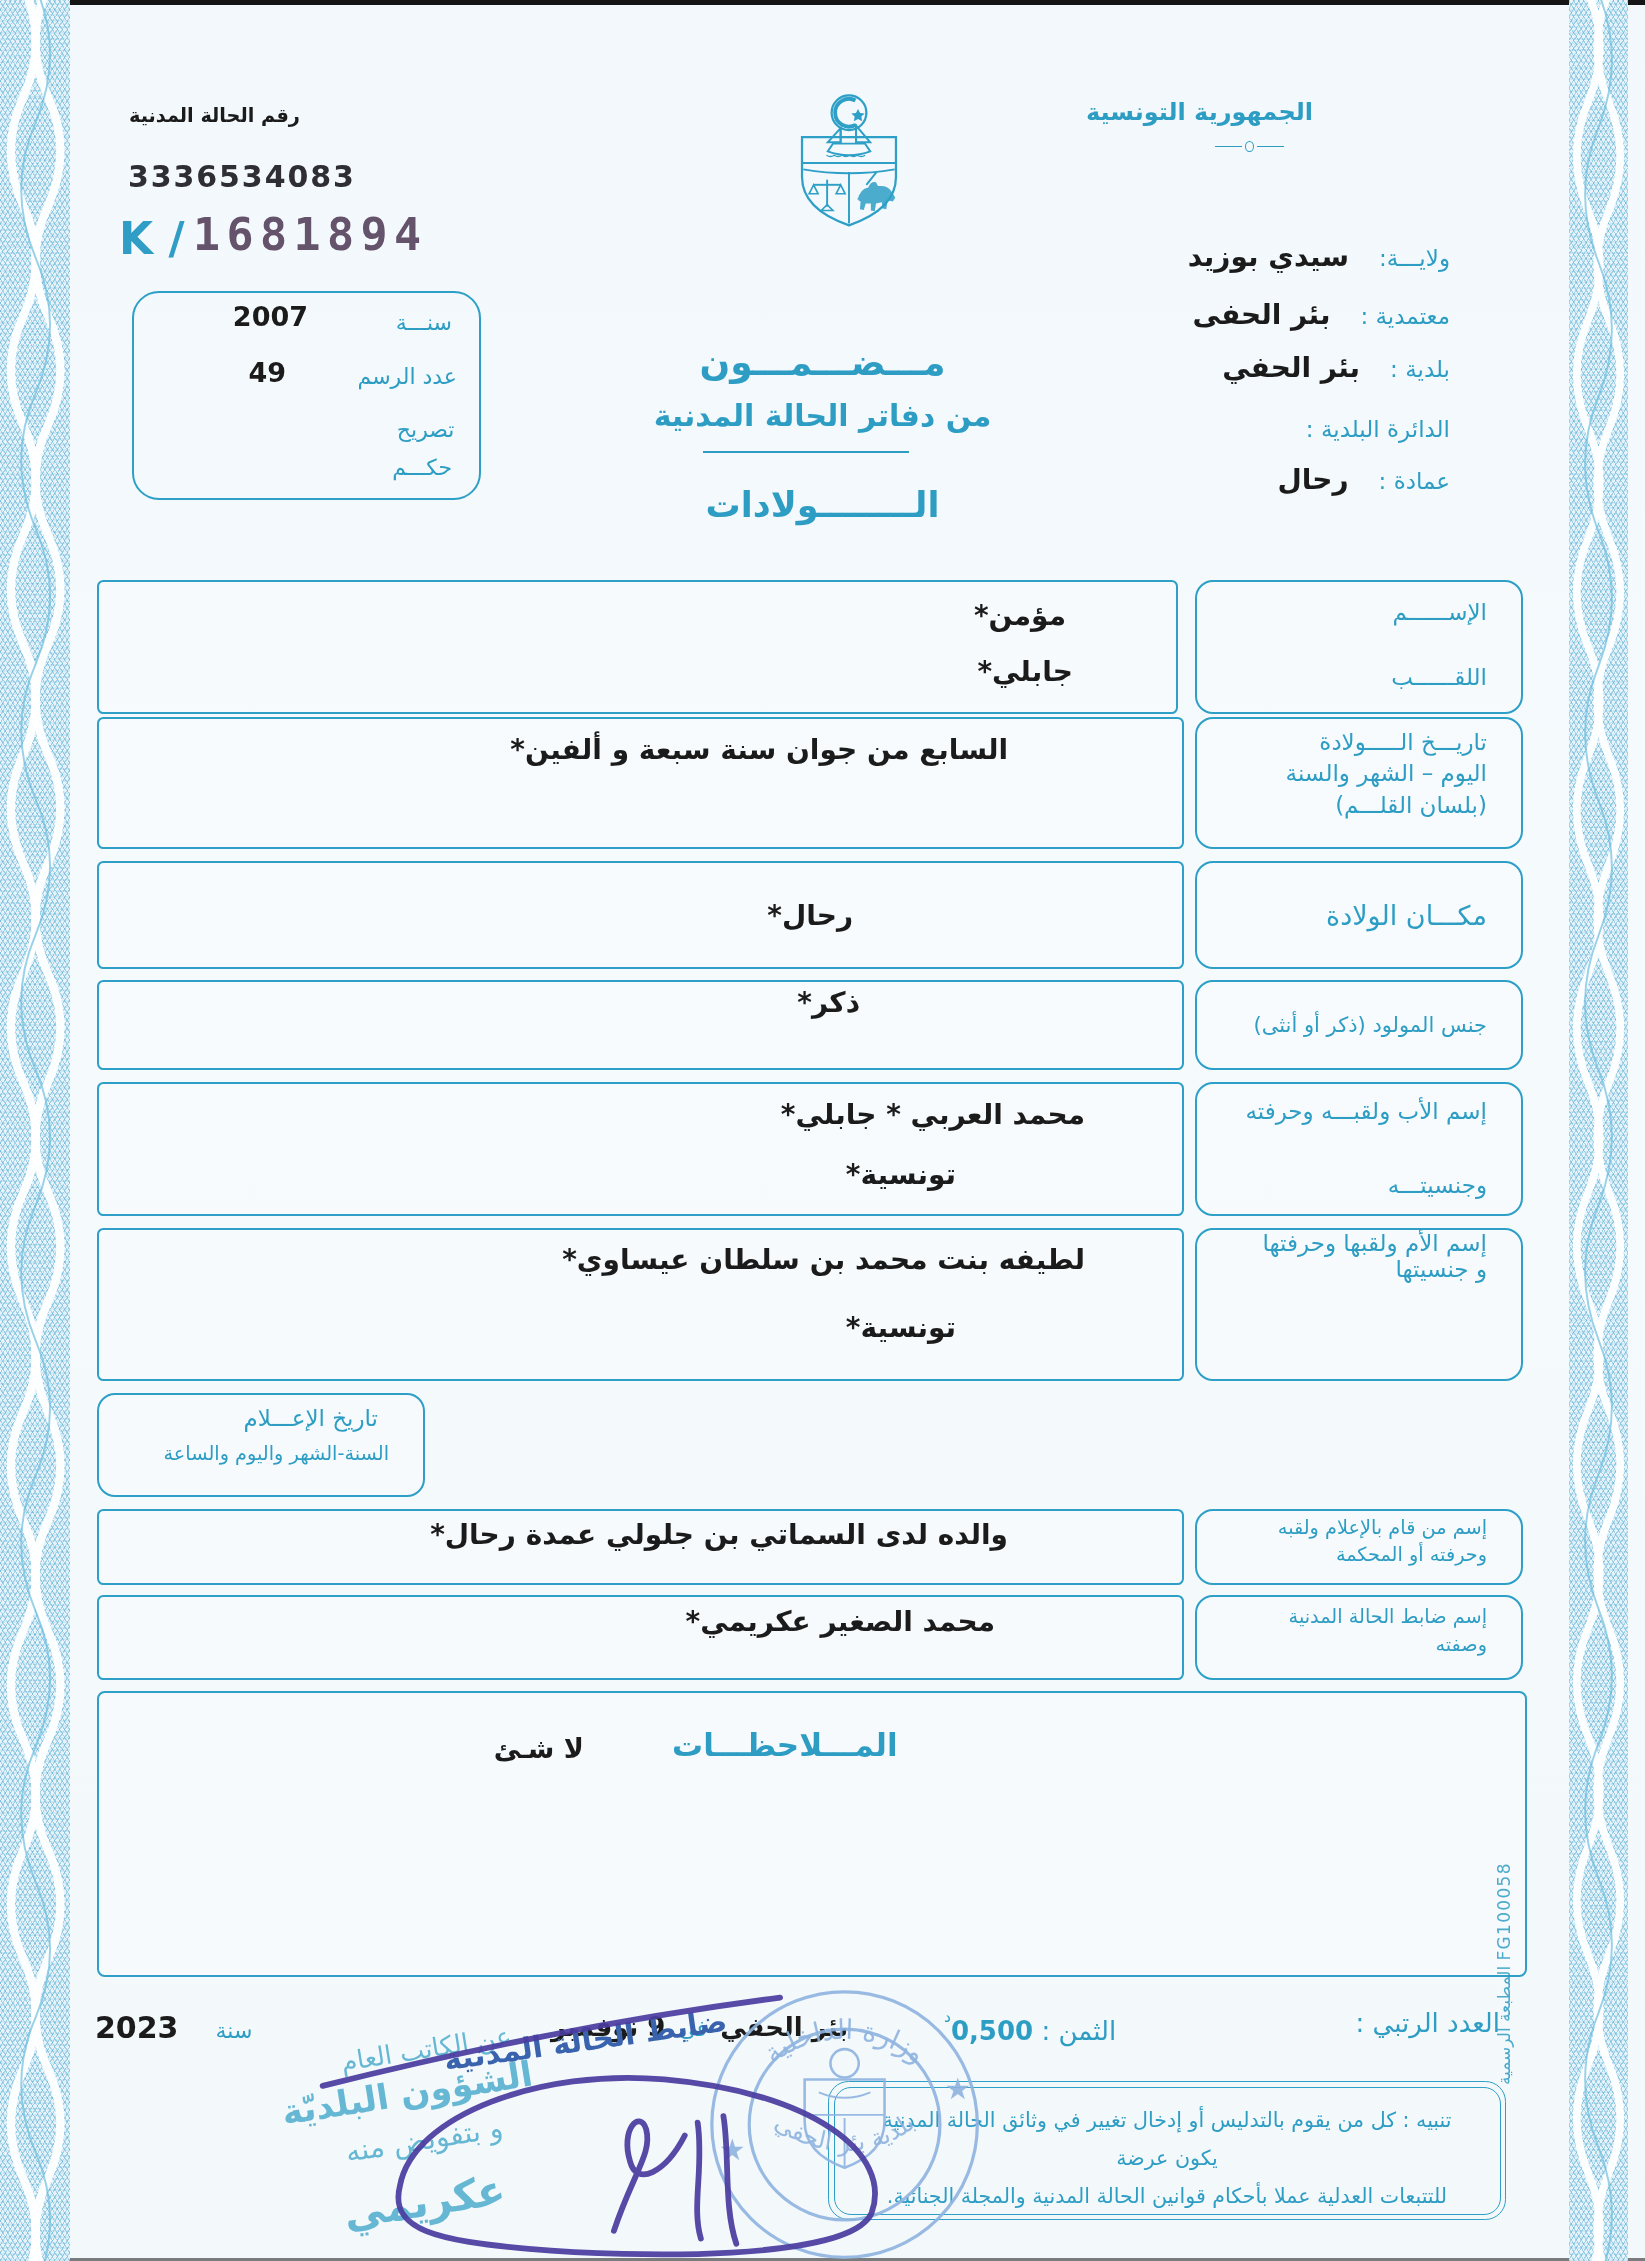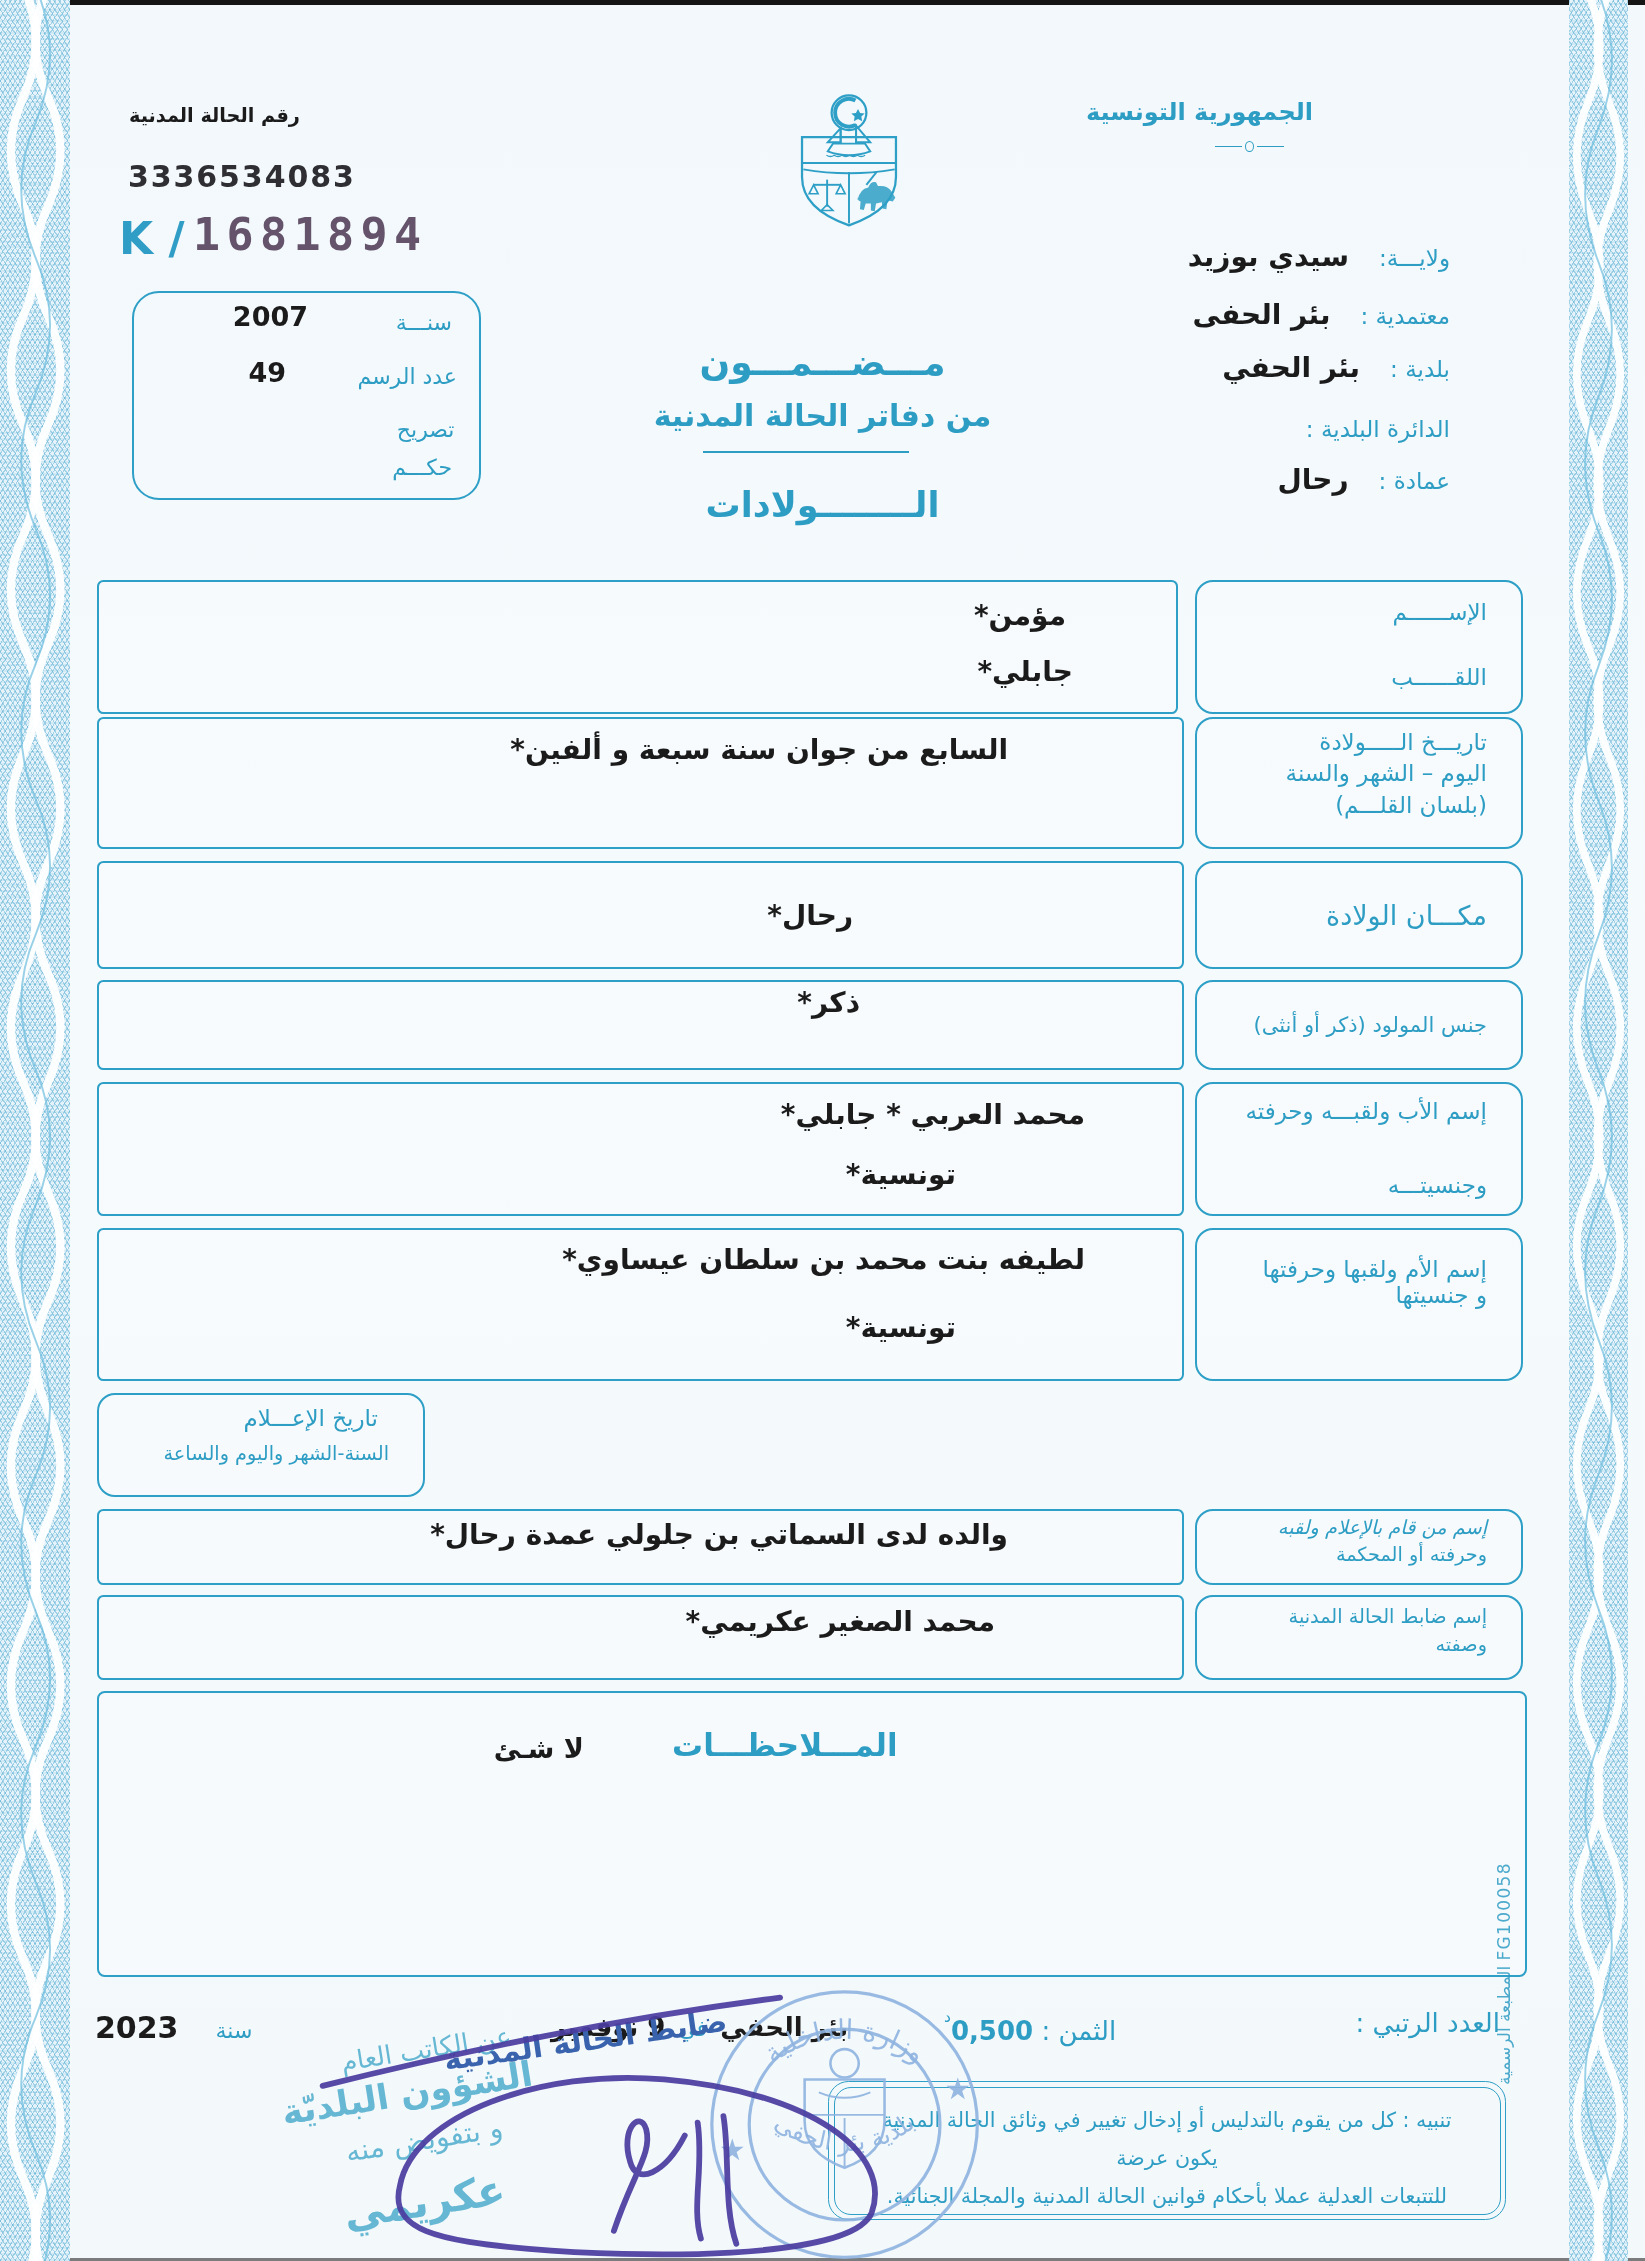--- a/index.html
+++ b/index.html
@@ -212,38 +212,38 @@
       <div class="lline" style="margin-top:48px;">وجنسيتـــه</div>
     </div>
   </div>
 
   <div class="row" style="top:1228px;height:153px;">
     <div class="vbox">
       <div class="vline" style="padding-right:97px;margin-top:13px;">لطيفه بنت محمد بن سلطان عيساوي*</div>
       <div class="vline" style="padding-right:226px;margin-top:35px;">تونسية*</div>
     </div>
     <div class="lbox">
-      <div class="lline" style="margin-top:26px;">إسم الأم ولقبها وحرفتها</div>
+      <div class="lline" style="">إسم الأم ولقبها وحرفتها</div>
       <div class="lline" style="">و جنسيتها</div>
     </div>
   </div>
 
   <div class="row" style="top:1393px;height:104px;">
     <div class="lbox">
       <div class="lline" style="margin-top:10.3px;padding-right:45px;">تاريخ الإعـــلام</div>
       <div class="lline lsm" style="margin-top:10.3px;">السنة-الشهر واليوم والساعة</div>
     </div>
   </div>
 
   <div class="row" style="top:1509px;height:76px;">
     <div class="vbox">
       <div class="vline" style="padding-right:174px;margin-top:7px;">والده لدى السماتي بن جلولي عمدة رحال*</div>
     </div>
     <div class="lbox">
-      <div class="lline lsm" style="margin-top:5.2px;font-style:italic;">إسم من قام بالإعلام ولقبه</div>
+      <div class="lline lsm" style="margin-top:5.2px;">إسم من قام بالإعلام ولقبه</div>
       <div class="lline lsm" style="margin-top:3.9px;">وحرفته أو المحكمة</div>
     </div>
   </div>
 
   <div class="row" style="top:1595px;height:85px;">
     <div class="vbox">
       <div class="vline" style="padding-right:187px;margin-top:7.7px;">محمد الصغير عكريمي*</div>
     </div>
     <div class="lbox">
       <div class="lline lsm" style="margin-top:7.7px;">إسم ضابط الحالة المدنية</div>

